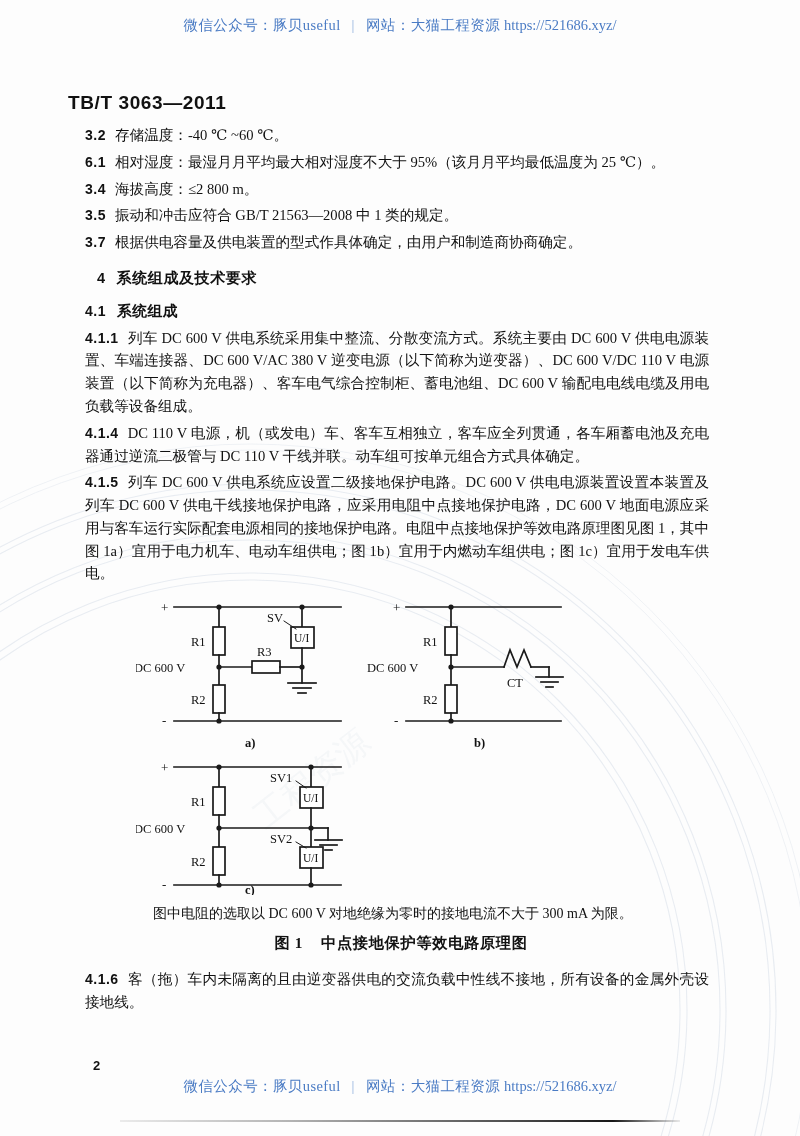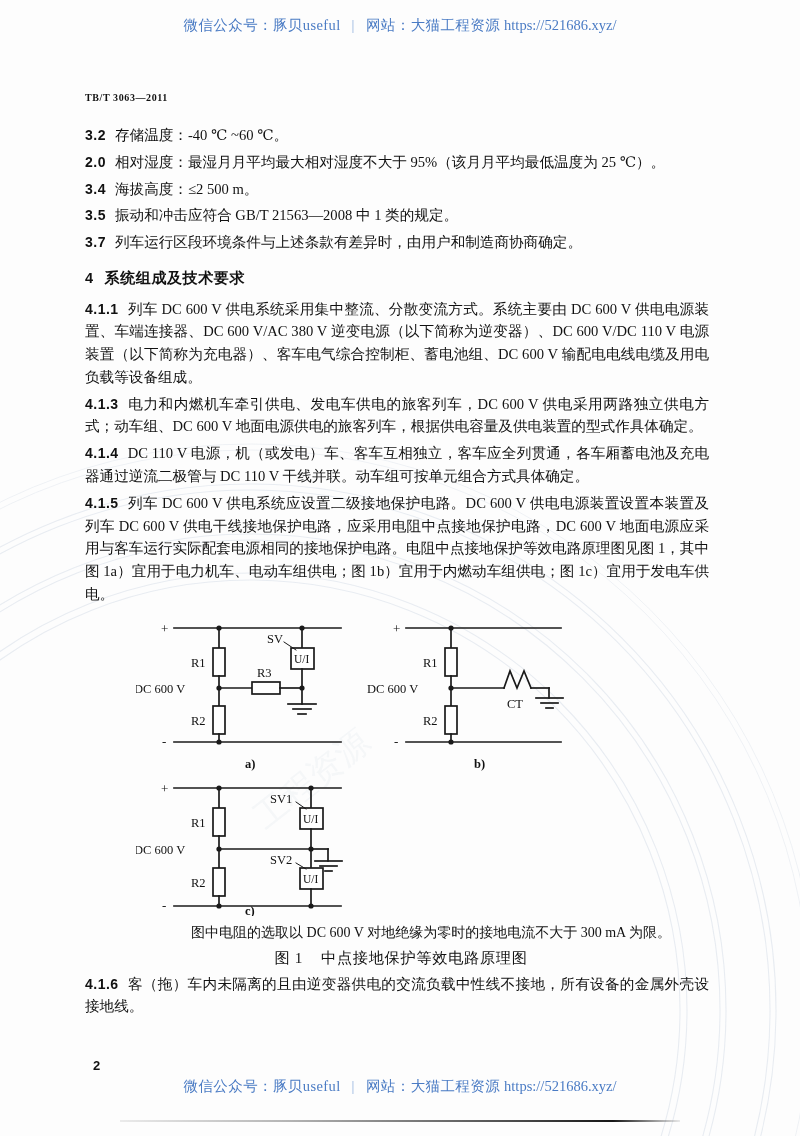--- a/index.html
+++ b/index.html
@@ -52,24 +52,24 @@
   }
 
   
   .doc{
     position:absolute;
     left:0;top:0;width:800px;height:1136px;
     z-index:2;
   }
   .std-no{
     position:absolute;
-    left:85px;top:92px;
-    font-family:Liberation Serif, serif;
-    font-weight:bold;
-    font-size:10px;
+    left:68px;top:92px;
+    font-family:Liberation Sans, sans-serif;
+    font-weight:bold;
+    font-size:19px;
     letter-spacing:.6px;
   }
 
   .content{
     position:absolute;
     left:85px;top:124px;
     width:632px;
   }
   p{
     margin:0 8px 4px 0;
@@ -81,21 +81,21 @@
   .clause-num{
     font-weight:bold;
     font-family:"Liberation Sans","DejaVu Sans",sans-serif;
     font-size:14px;
     letter-spacing:.5px;
     margin-right:9px;
   }
   .sec-head{
     font-weight:bold;
     font-size:15px;
-    margin:13px 0 7px 0;
+    margin:13px 0 7px 12px;
     letter-spacing:.6px;
   }
   .sec-head .clause-num{margin-right:11px;font-size:14.5px;}
   .sub-head{
     font-weight:bold;
     font-size:14.8px;
     margin:9px 0 4px 0;
     letter-spacing:.5px;
   }
   .sub-head .clause-num{margin-right:11px;}
@@ -110,27 +110,27 @@
   .fig-svg-wrap{
     display:flex;
     justify-content:center;
   }
   .fig-notes{
     margin-top:6px;
     padding-left:60px;
     font-size:14px;
     line-height:1.62;
   }
-  .fig-notes p{font-size:14px;margin:0;text-align:center;}
+  .fig-notes p{font-size:14px;margin:8px;text-align:left;}
   .fig-caption{
     text-align:center;
-    font-weight:normal;
+    font-weight:bold;
     font-size:15.2px;
     letter-spacing:.7px;
-    margin:4px 0 4px 0;
+    margin:4px 0 14px 0;
   }
   .fig-caption .gap{display:inline-block;width:18px;}
 
   .page-num{
     position:absolute;
     left:93px;top:1058px;
     font-family:"Liberation Sans","DejaVu Sans",sans-serif;
     font-weight:bold;
     font-size:13px;
     z-index:2;
@@ -169,42 +169,42 @@
   <div class="doc">
 
     <div class="std-no">TB/T 3063—2011</div>
 
     <div class="content">
 
       <p>
         <span class="clause-num">3.2</span><span>存储温度：-40 ℃ ~60 ℃。</span>
       </p>
       <p>
-        <span class="clause-num">2.0</span><span>相对湿度：最湿月月平均最大相对湿度不大于 95%（该月月平均最低温度为 25 ℃）。</span>
-      </p>
-      <p>
-        <span class="clause-num">3.4</span><span>海拔高度：≤2 500 m。</span>
+        <span class="clause-num">6.1</span><span>相对湿度：最湿月月平均最大相对湿度不大于 95%（该月月平均最低温度为 25 ℃）。</span>
+      </p>
+      <p>
+        <span class="clause-num">3.4</span><span>海拔高度：≤2 800 m。</span>
       </p>
       <p>
         <span class="clause-num">3.5</span><span>振动和冲击应符合 GB/T 21563—2008 中 1 类的规定。</span>
       </p>
       <p>
-        <span class="clause-num">3.7</span><span>列车运行区段环境条件与上述条款有差异时，由用户和制造商协商确定。</span>
+        <span class="clause-num">3.7</span><span>根据供电容量及供电装置的型式作具体确定，由用户和制造商协商确定。</span>
       </p>
 
       <p class="sec-head">
         <span class="clause-num">4</span><span>系统组成及技术要求</span>
       </p>
 
+      <p class="sub-head">
+        <span class="clause-num">4.1</span><span>系统组成</span>
+      </p>
 
       <p>
         <span class="clause-num">4.1.1</span><span>列车 DC 600 V 供电系统采用集中整流、分散变流方式。系统主要由 DC 600 V 供电电源装置、车端连接器、DC 600 V/AC 380 V 逆变电源（以下简称为逆变器）、DC 600 V/DC 110 V 电源装置（以下简称为充电器）、客车电气综合控制柜、蓄电池组、DC 600 V 输配电电线电缆及用电负载等设备组成。</span>
-      </p>
-      <p>
-        <span class="clause-num">4.1.3</span><span>电力和内燃机车牵引供电、发电车供电的旅客列车，DC 600 V 供电采用两路独立供电方式；动车组、DC 600 V 地面电源供电的旅客列车，根据供电容量及供电装置的型式作具体确定。</span>
       </p>
       <p>
         <span class="clause-num">4.1.4</span><span>DC 110 V 电源，机（或发电）车、客车互相独立，客车应全列贯通，各车厢蓄电池及充电器通过逆流二极管与 DC 110 V 干线并联。动车组可按单元组合方式具体确定。</span>
       </p>
       <p>
         <span class="clause-num">4.1.5</span><span>列车 DC 600 V 供电系统应设置二级接地保护电路。DC 600 V 供电电源装置设置本装置及列车 DC 600 V 供电干线接地保护电路，应采用电阻中点接地保护电路，DC 600 V 地面电源应采用与客车运行实际配套电源相同的接地保护电路。电阻中点接地保护等效电路原理图见图 1，其中图 1a）宜用于电力机车、电动车组供电；图 1b）宜用于内燃动车组供电；图 1c）宜用于发电车供电。</span>
       </p>
 
       <div class="figure">
         <div class="fig-svg-wrap">

